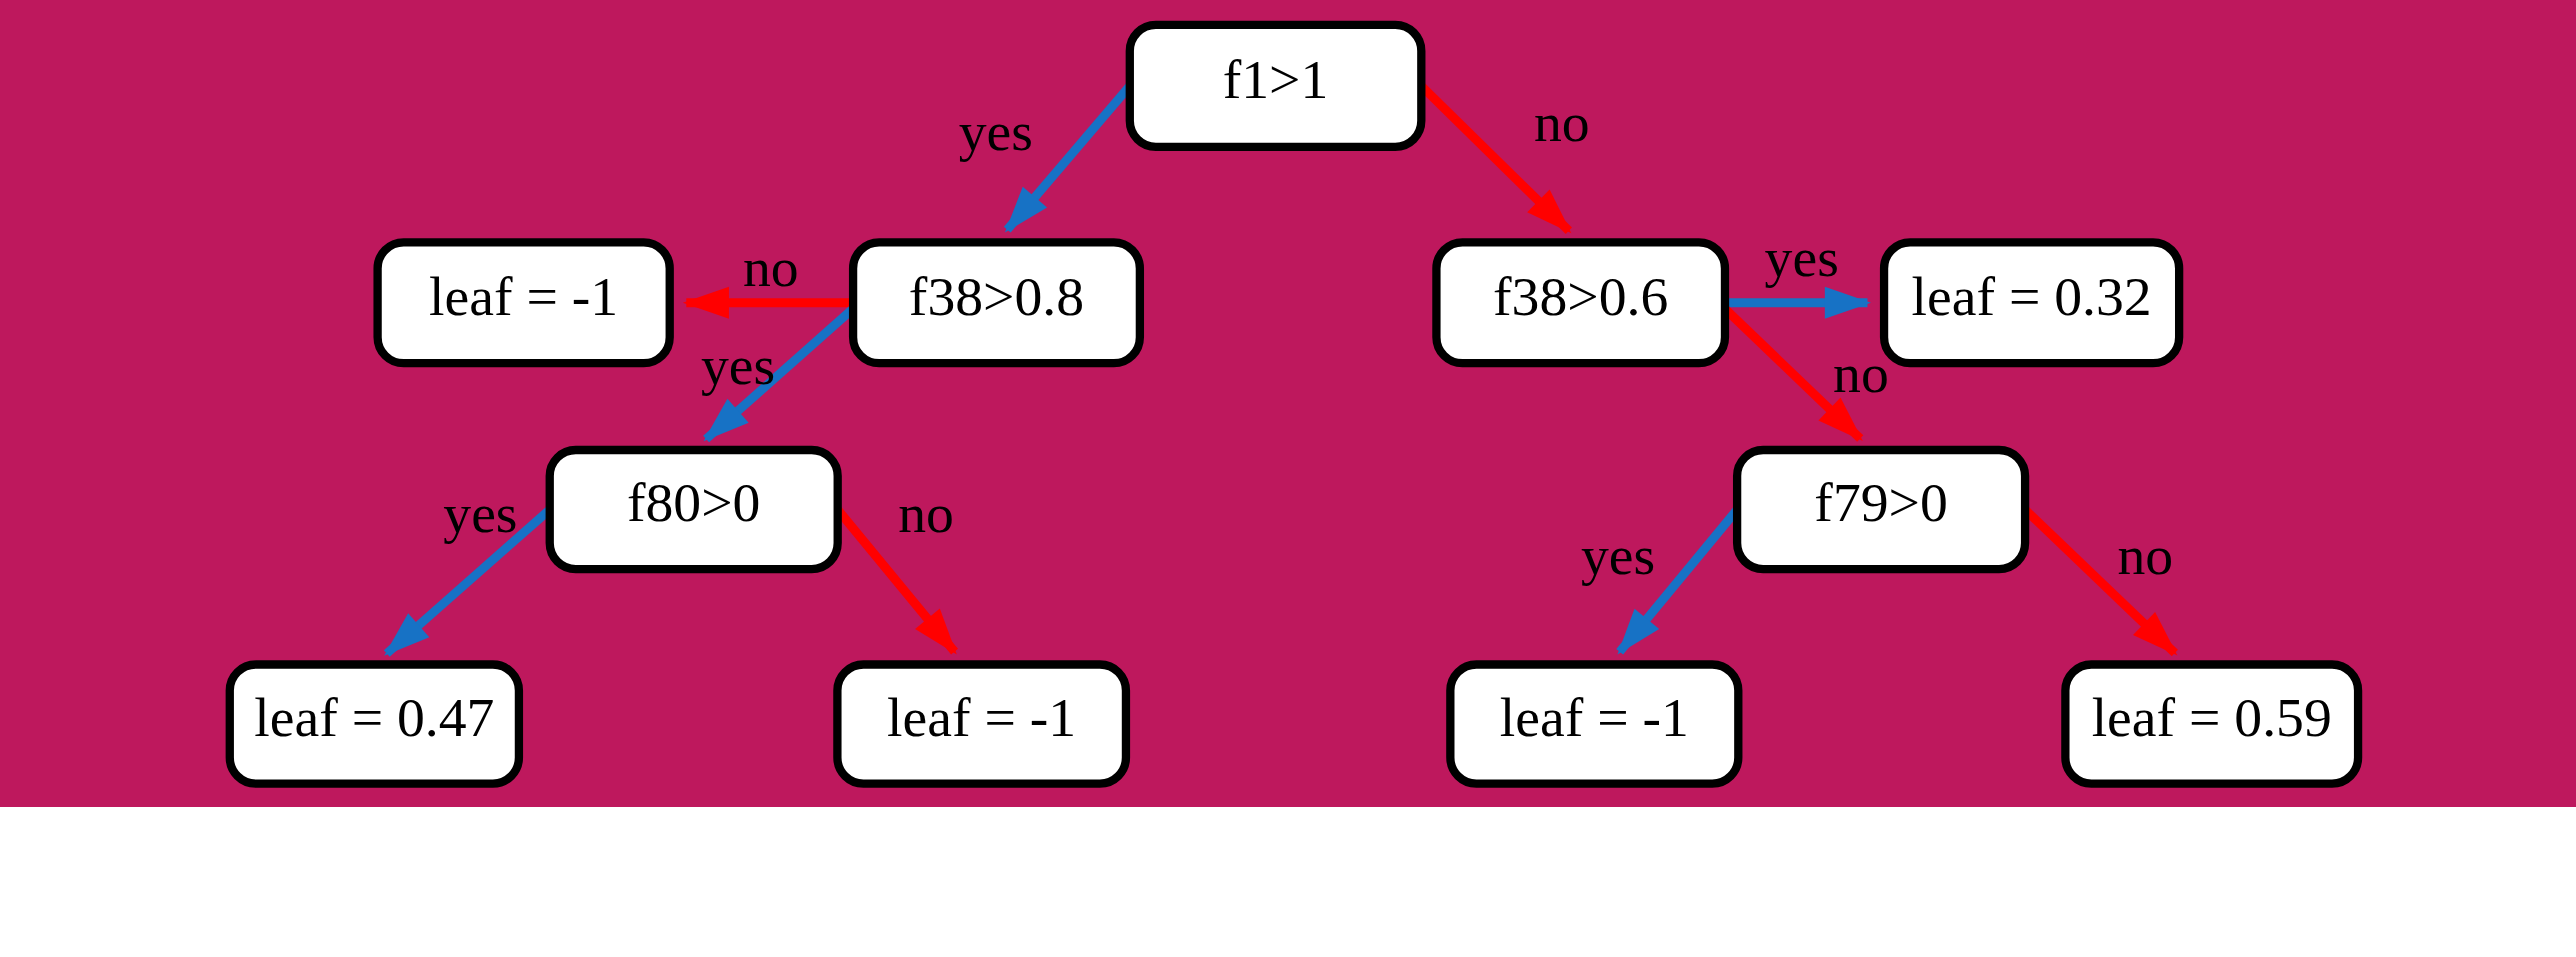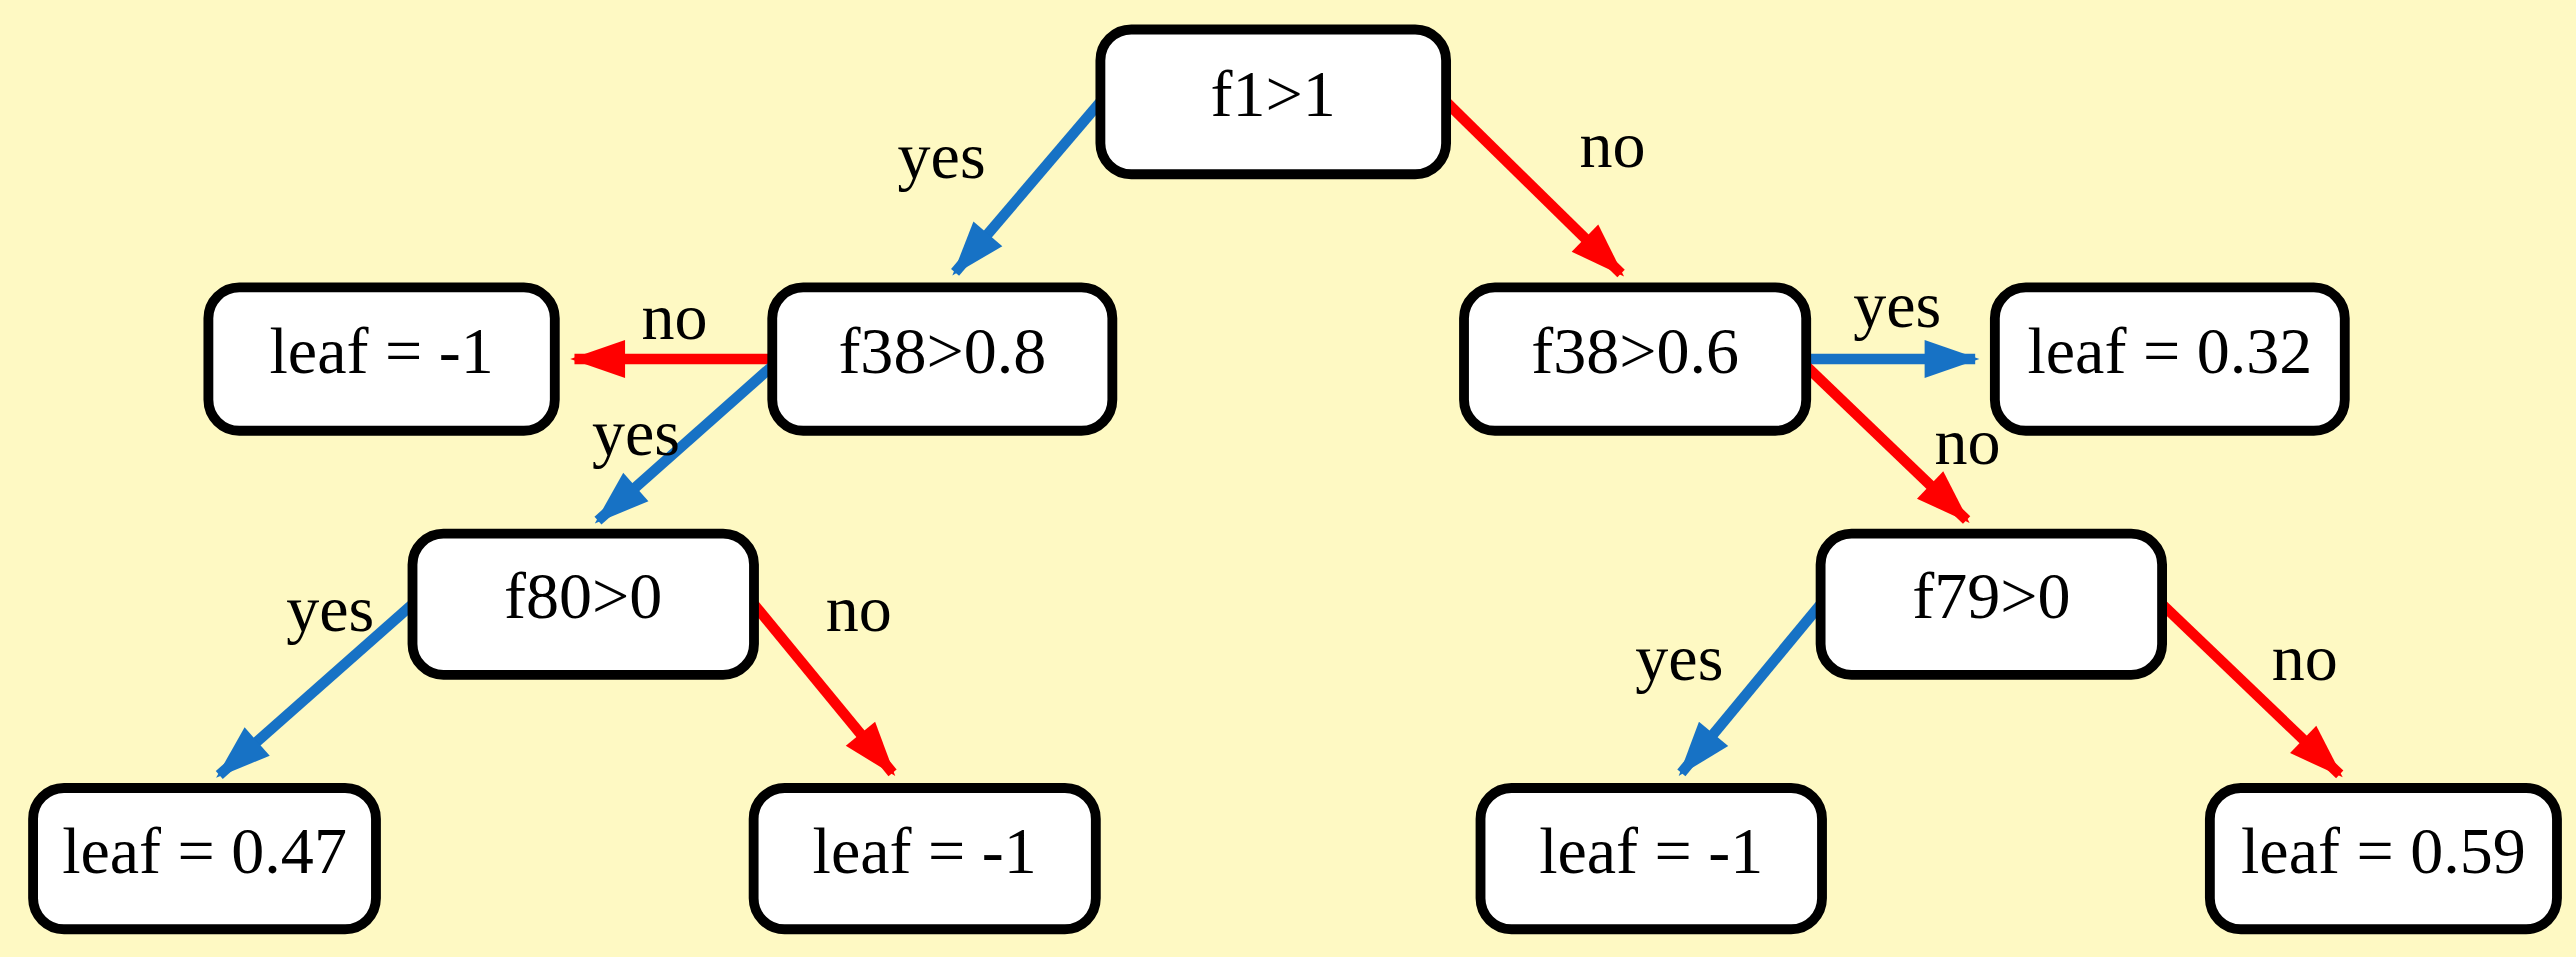--- a/index.html
+++ b/index.html
@@ -9,22 +9,22 @@
   }
   body {
     width: 2576px;
     height: 957px;
     overflow: hidden;
     font-family: "Liberation Serif", "DejaVu Serif", serif;
   }
   #diagram {
     position: relative;
     width: 2576px;
-    height: 957px;
-    background: #fef9c3;
+    height: 807px;
+    background: #be185d;
   }
   #tree-svg {
     display: block;
     width: 100%;
     height: 100%;
   }
   text {
     font-family: "Liberation Serif", "DejaVu Serif", serif;
   }
 </style>

